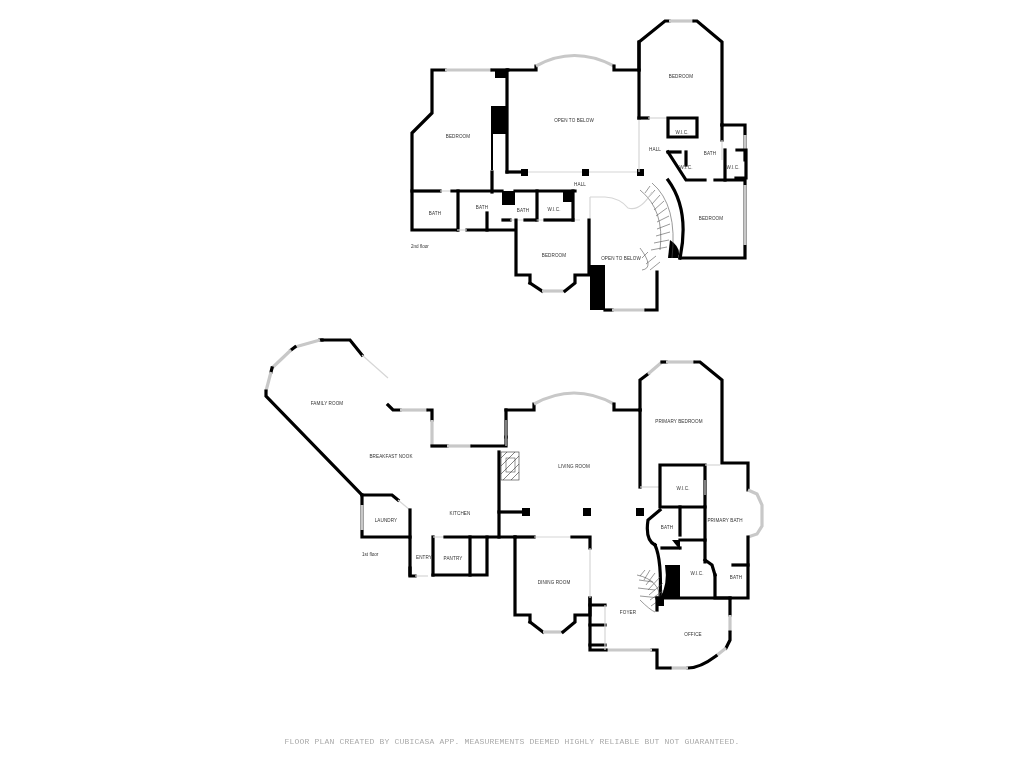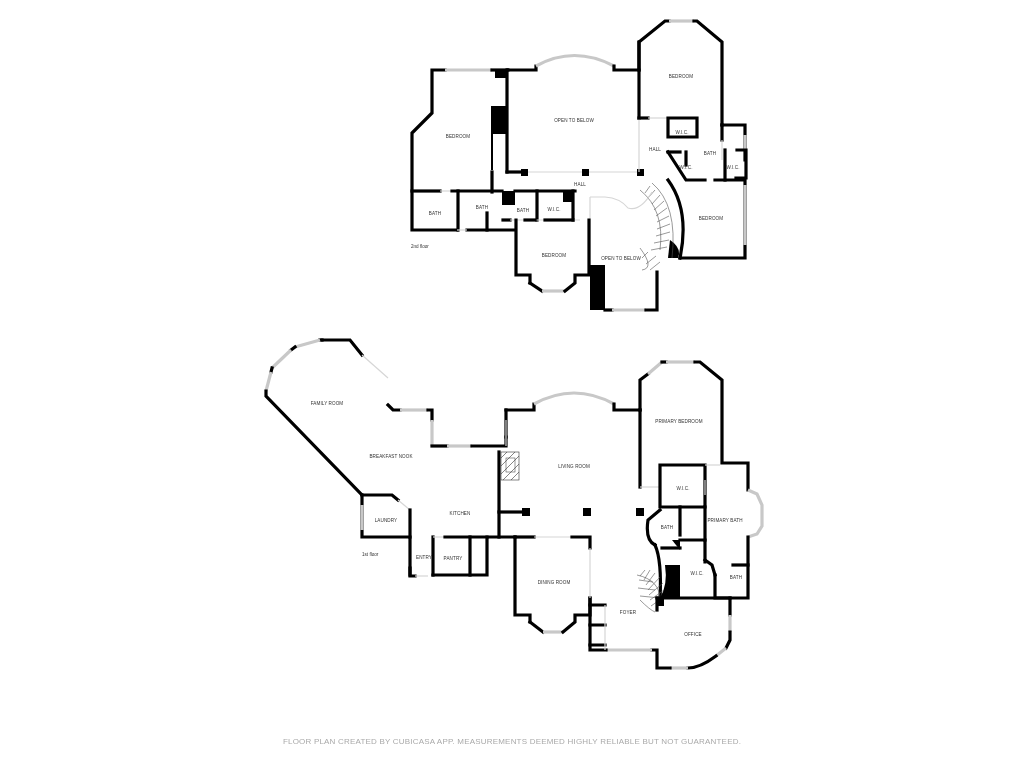--- a/index.html
+++ b/index.html
@@ -7,21 +7,21 @@
     #plan { position: absolute; left: 0; top: 0; width: 1024px; height: 768px; }
     .wall { stroke: #000; stroke-width: 3.2; fill: none; stroke-linecap: square; stroke-linejoin: miter; }
     .wall-thin { stroke: #000; stroke-width: 2; fill: none; }
     .win { stroke: #c8c8c8; stroke-width: 3.2; fill: none; }
     .open { stroke: #d6d6d6; stroke-width: 1.2; fill: none; }
     .col { fill: #000; }
     .stair { stroke: #555; stroke-width: 0.6; fill: none; }
     .hatch { stroke: #333; stroke-width: 0.6; fill: none; }
     .room-label { font-family: "Liberation Sans", sans-serif; font-size: 4.6px; fill: #333; text-anchor: middle; dominant-baseline: middle; letter-spacing: 0.1px; }
     .floor-label { font-family: "Liberation Sans", sans-serif; font-size: 4.6px; fill: #333; }
-    #footer { position: absolute; left: 0; width: 1024px; top: 737px; text-align: center; font-family: Liberation Sans, sans-serif; font-size: 8px; color: #a9a9a9; letter-spacing: 0.2px; }
+    #footer { position: absolute; left: 0; width: 1024px; top: 737px; text-align: center; font-family: Liberation Mono, monospace; font-size: 8px; color: #a9a9a9; letter-spacing: 0.2px; }
   </style>
 </head>
 <body>
 
 <svg id="plan" viewBox="0 0 1024 768" xmlns="http://www.w3.org/2000/svg">
 
   <g>
 
     <path class="wall" d="M445,70 L432,70 L432,113 L412,133 L412,230 L457,230"></path>
     <path class="win" d="M445,70 L492,70"></path>

